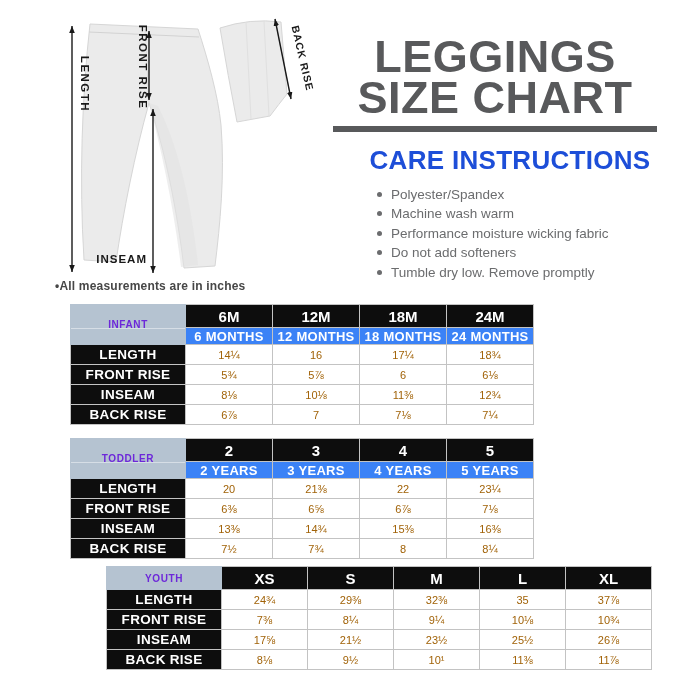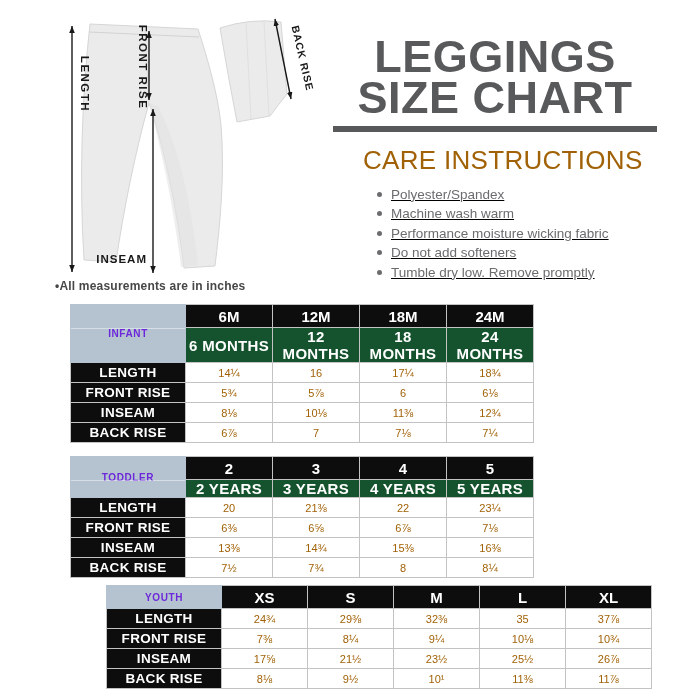--- a/index.html
+++ b/index.html
@@ -15,43 +15,43 @@
     font-size:12px; font-weight:bold; color:#474747; letter-spacing:0.2px;
   }
   
   .title-block { position:absolute; left:333px; top:36px; width:324px; }
   .page-title {
     color:#58595b; font-weight:bold; font-size:45px; line-height:0.92;
     text-align:center; letter-spacing:0.5px;
   }
   .title-underline { height:6px; background:#58595b; margin-top:7px; }
   .care-heading {
-    margin:13px 0 0 30px; font-size:26px; font-weight:normal;
-    color:#a16207; letter-spacing:0.3px;
-  }
-  .care-list { margin:11px 0 0 44px;text-decoration:underline; }
+    margin:13px 0 0 30px; font-size:26px; font-weight:bold;
+    color:#1d4ed8; letter-spacing:0.3px;text-align:center;
+  }
+  .care-list { margin:11px 0 0 44px; }
   .care-item { display:flex; align-items:center; margin-bottom:4.5px; }
   .bullet { width:5px; height:5px; border-radius:50%; background:#6b6c6e; flex:none; margin-right:9px; }
   .care-text { font-size:13.5px; color:#6b6c6e; }
   
   .tables { position:absolute; left:70px; top:304px; }
   .size-table { border-collapse:collapse; table-layout:fixed; margin-bottom:13px; }
   .size-table:nth-of-type(2) { margin-bottom:7px; }
   .size-table:last-child { margin-bottom:0;margin-left:36px; }
   .size-table td { border:1px solid #c3c3c3; text-align:center; vertical-align:middle; padding:0; }
   .group-cell {
     position:relative; background:#b5c3d1; color:#6d28d9; font-weight:bold;
     font-size:10px; letter-spacing:0.6px; border:1px solid #b5c3d1 !important;
   }
   .group-cell.spanned::after {
     content:""; position:absolute; left:0; right:0; top:23px; height:1px;
     background:rgba(255,255,255,0.45);
   }
   .size-head  { background:#0d0d0d; color:#fff; font-weight:bold; font-size:15px;  height:23px; }
-  .sub-head   { background:#14532d; color:#fff; font-weight:bold; font-size:15px; height:17px; letter-spacing:0.3px;margin-top:24px; }
+  .sub-head   { background:#3b82f6; color:#fff; font-weight:bold; font-size:13px; height:17px; letter-spacing:0.3px;margin-top:24px; }
   .row-label  { background:#0d0d0d; color:#fff; font-weight:bold; font-size:13.5px; height:20px; letter-spacing:0.3px; }
   .value-cell { background:#ffffff; color:#a16207; font-size:11px; height:20px; }
   
   .svg-label { font-family:"Liberation Sans", sans-serif; font-weight:bold; fill:#191919; }
 </style>
 </head>
 <body>
 
 <svg class="diagram" width="280" height="290" viewBox="0 0 280 290">
   <defs>

